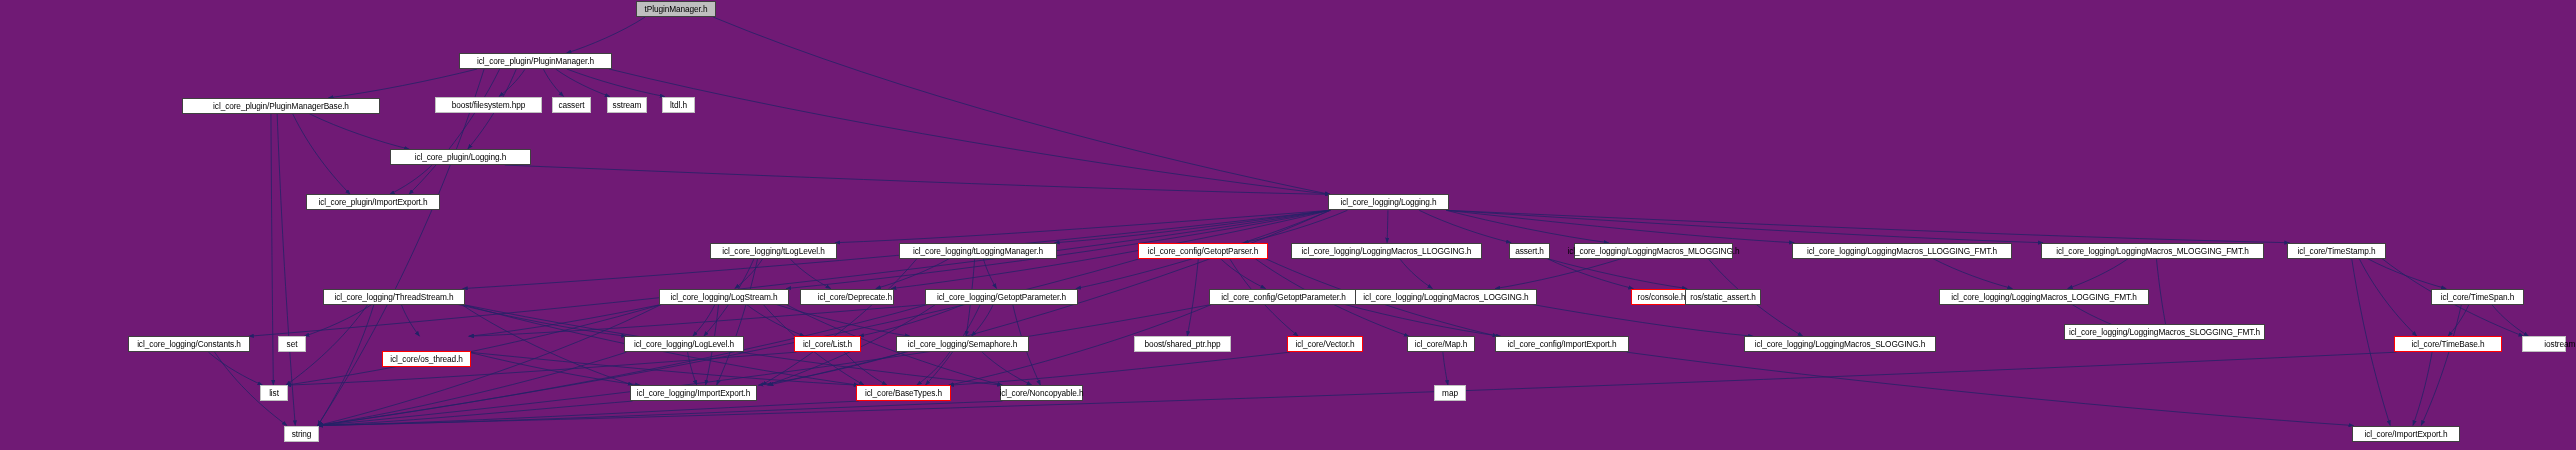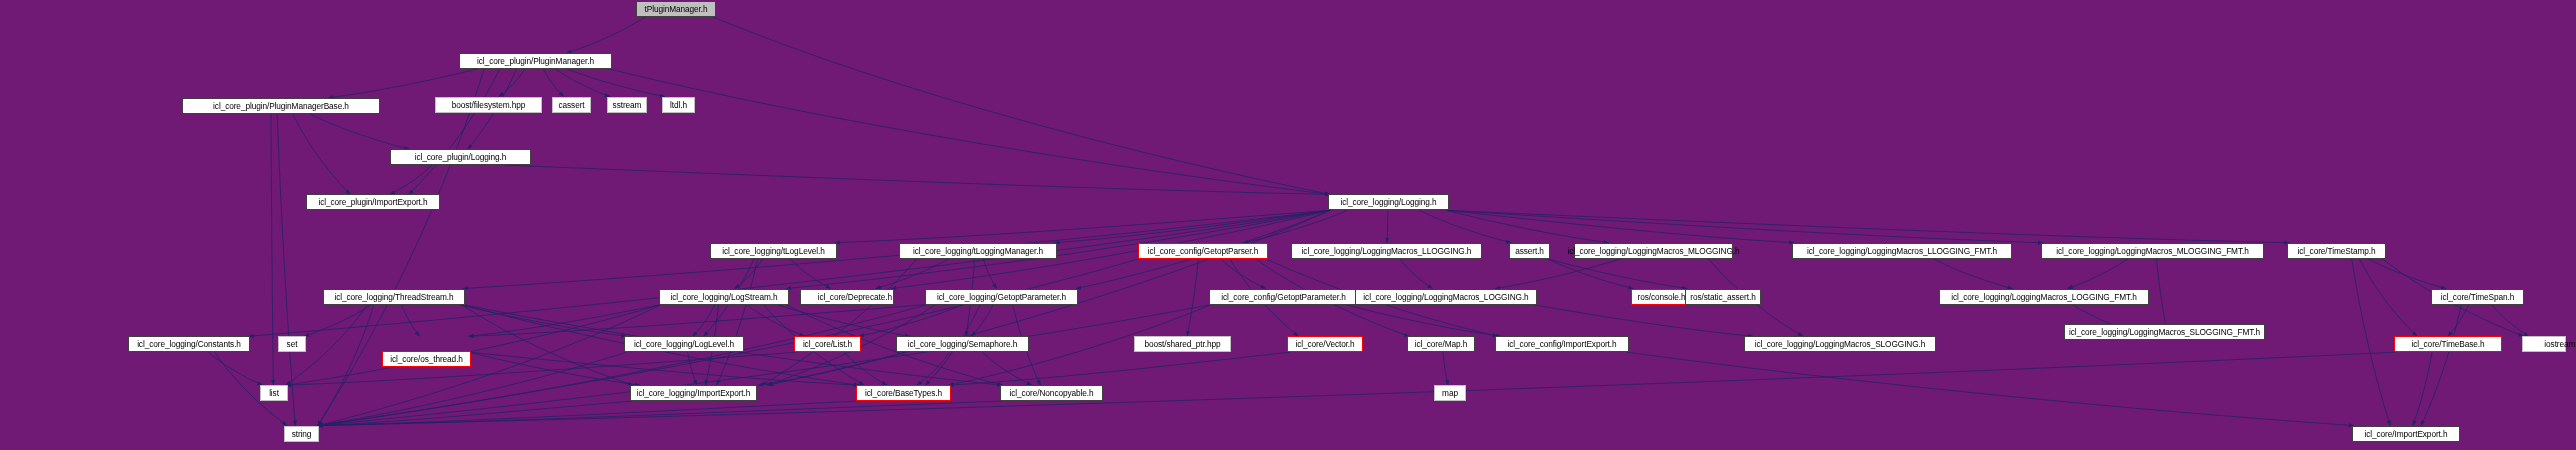--- a/index.html
+++ b/index.html
@@ -207,20 +207,20 @@
       <div class="node sys" style="left: 1134px; top: 336px; width: 97px;">boost/shared_ptr.hpp</div>
       <div class="node red" style="left: 1287px; top: 336px; width: 76px;">icl_core/Vector.h</div>
       <div class="node" style="left: 1407px; top: 336px; width: 68px;">icl_core/Map.h</div>
       <div class="node" style="left: 1495px; top: 336px; width: 134px;">icl_core_config/ImportExport.h</div>
       <div class="node" style="left: 1744px; top: 336px; width: 192px;">icl_core_logging/LoggingMacros_SLOGGING.h</div>
       <div class="node" style="left: 2064px; top: 324px; width: 201px;">icl_core_logging/LoggingMacros_SLOGGING_FMT.h</div>
       <div class="node red" style="left: 2394px; top: 336px; width: 108px;">icl_core/TimeBase.h</div>
       <div class="node sys" style="left: 2522px; top: 336px; width: 44px; padding-left: 36px;">iostream</div>
       <div class="node" style="left: 630px; top: 385px; width: 127px;">icl_core_logging/ImportExport.h</div>
       <div class="node red" style="left: 856px; top: 385px; width: 95px;">icl_core/BaseTypes.h</div>
-      <div class="node" style="left: 1000px; top: 385px; width: 103px;">icl_core/Noncopyable.h</div>
+      <div class="node" style="left: 1000px; top: 385px; width: 83px;">icl_core/Noncopyable.h</div>
       <div class="node sys" style="left: 1434px; top: 385px; width: 32px;">map</div>
       <div class="node sys" style="left: 260px; top: 385px; width: 28px;">list</div>
       <div class="node sys" style="left: 284px; top: 426px; width: 35px;">string</div>
       <div class="node" style="left: 2352px; top: 426px; width: 108px;">icl_core/ImportExport.h</div>
     </div>
 </div>
 
 
 </body></html>

